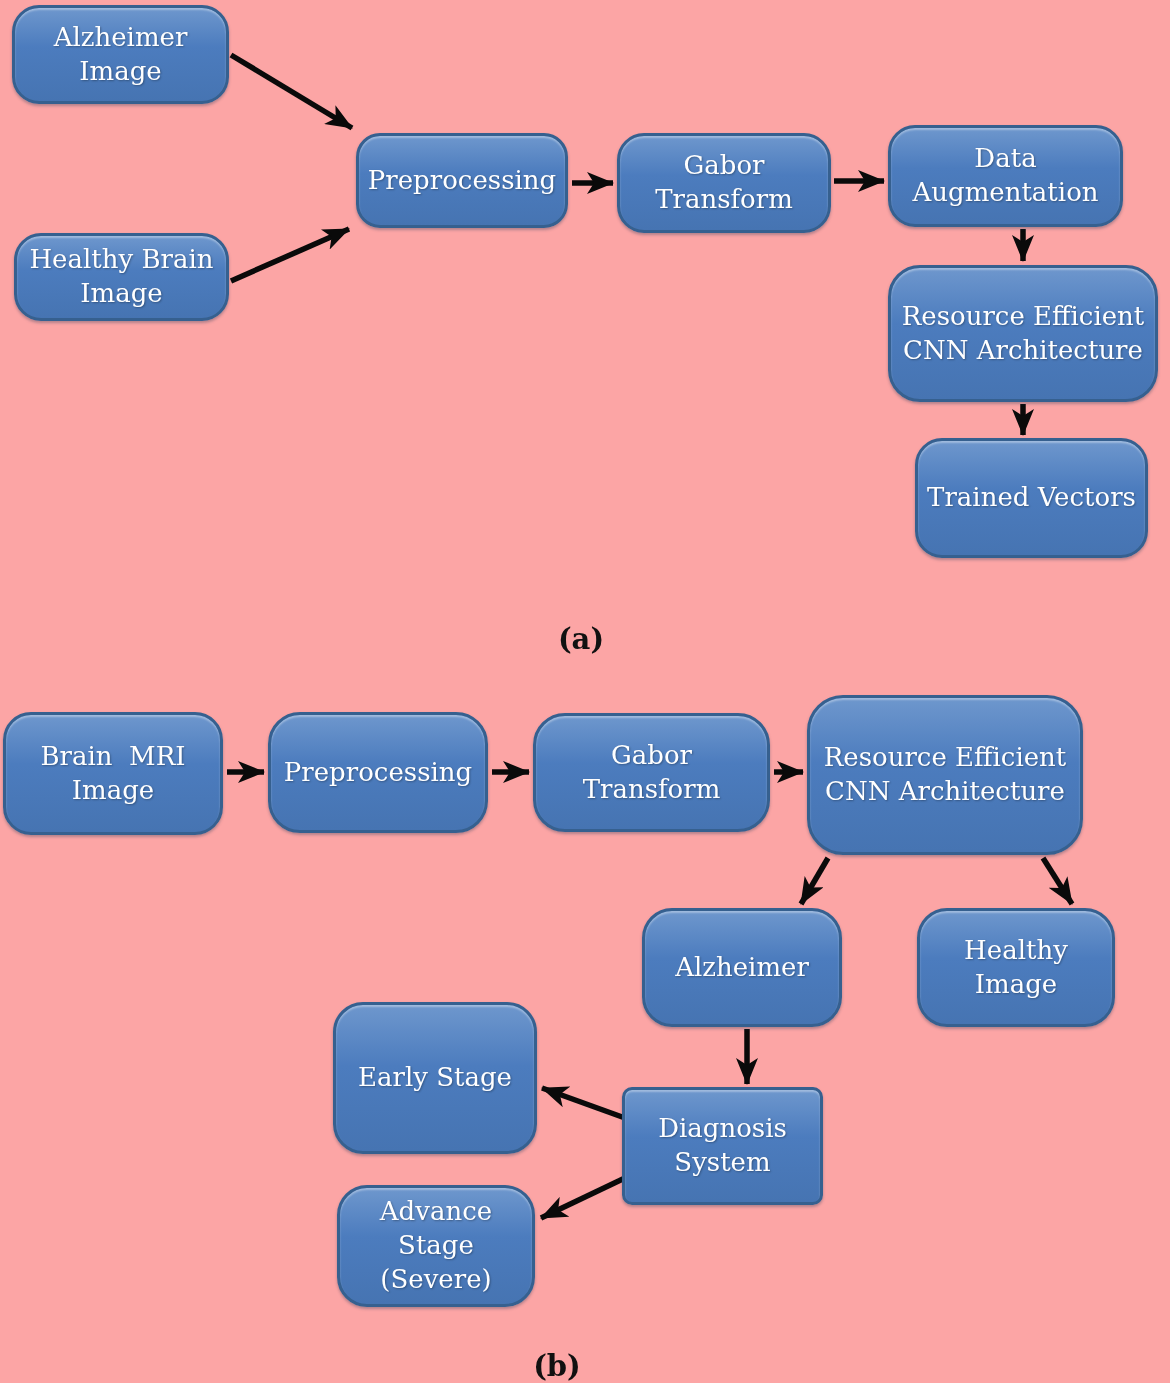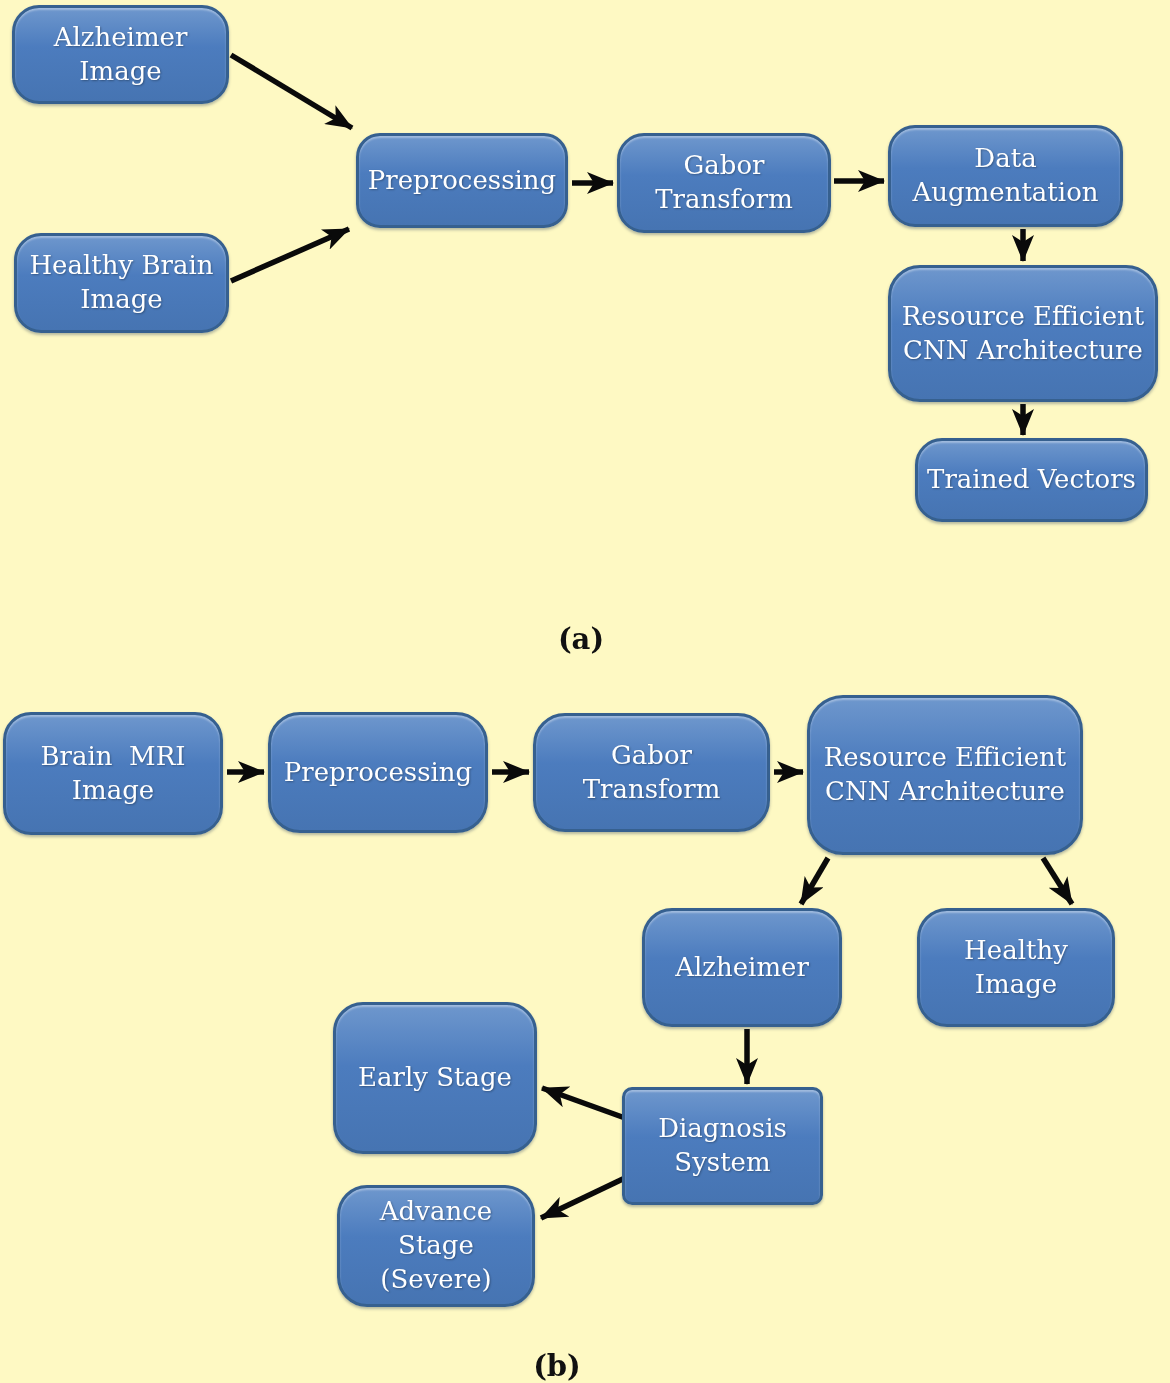--- a/index.html
+++ b/index.html
@@ -1,20 +1,20 @@
 <!DOCTYPE html>
 <html style="--node-fill: #4c7cbe; --node-fill-light: #6e97cd; --node-fill-dark: #4674b2; --node-border: #36608f; --node-text: #ffffff; --arrow: #0a0a0a;"><head>
 <meta charset="utf-8">
 <style>
   html, body { margin: 0; padding: 0; background: #ffffff; }
   #figure {
     position: relative;
     width: 1170px;
     height: 1383px;
-    background: #fef9c3;
+    background: #fca5a5;
     font-family: "DejaVu Serif", "Liberation Serif", serif;
     overflow: hidden;
   }
   .node {
     position: absolute;
     box-sizing: border-box;
     display: flex;
     align-items: center;
     justify-content: center;
     text-align: center;
@@ -76,35 +76,35 @@
     <line x1="828" y1="858" x2="801" y2="904" marker-end="url(#ah)"></line>
     <line x1="1043" y1="858" x2="1072" y2="904" marker-end="url(#ah)"></line>
     <line x1="747" y1="1029" x2="747" y2="1084" marker-end="url(#ah)"></line>
     <line x1="625" y1="1118" x2="542" y2="1088" marker-end="url(#ah)"></line>
     <line x1="627" y1="1177" x2="541" y2="1218" marker-end="url(#ah)"></line>
   </svg>
 
   <div class="node" style="left:12px; top:5px; width:217px; height:99px;">Alzheimer
 Image</div>
 
-  <div class="node" style="left:14px; top:233px; width:215px; height:100px;">Healthy Brain
+  <div class="node" style="left:14px; top:233px; width:215px; height:88px;">Healthy Brain
 Image</div>
 
   <div class="node" style="left:356px; top:133px; width:212px; height:95px; border-radius:24px;">Preprocessing</div>
 
   <div class="node" style="left:617px; top:133px; width:214px; height:100px;">Gabor
 Transform</div>
 
   <div class="node" style="left:888px; top:125px; width:235px; height:102px;">Data
 Augmentation</div>
 
   <div class="node" style="left:888px; top:265px; width:270px; height:137px; border-radius:32px;">Resource Efficient
 CNN Architecture</div>
 
-  <div class="node" style="left:915px; top:438px; width:233px; height:84px;">Trained Vectors</div>
+  <div class="node" style="left:915px; top:438px; width:233px; height:120px;">Trained Vectors</div>
 
   <div class="caption" style="left:526px; top:622px;">(a)</div>
 
   <div class="node" style="left:3px; top:712px; width:220px; height:123px; border-radius:28px;">Brain  MRI
 Image</div>
 
   <div class="node" style="left:268px; top:712px; width:220px; height:121px; border-radius:32px;">Preprocessing</div>
 
   <div class="node" style="left:533px; top:713px; width:237px; height:119px; border-radius:32px;">Gabor
 Transform</div>

